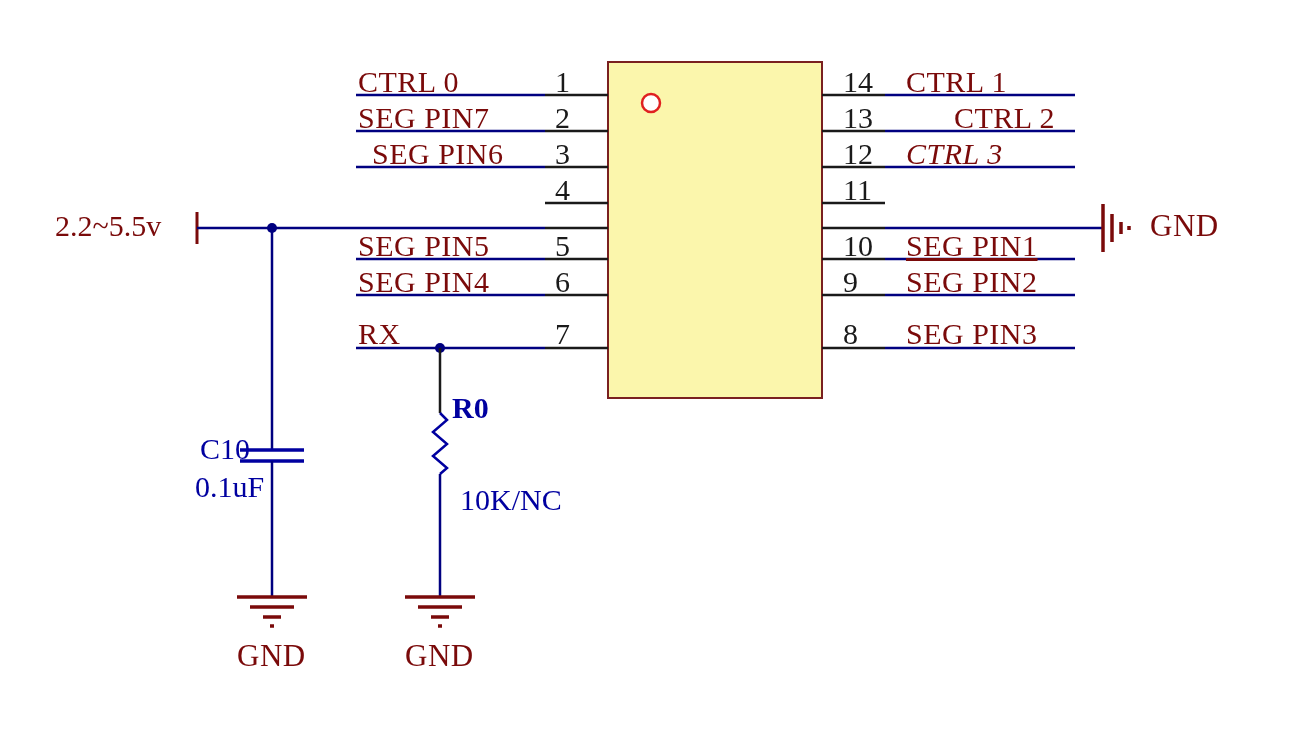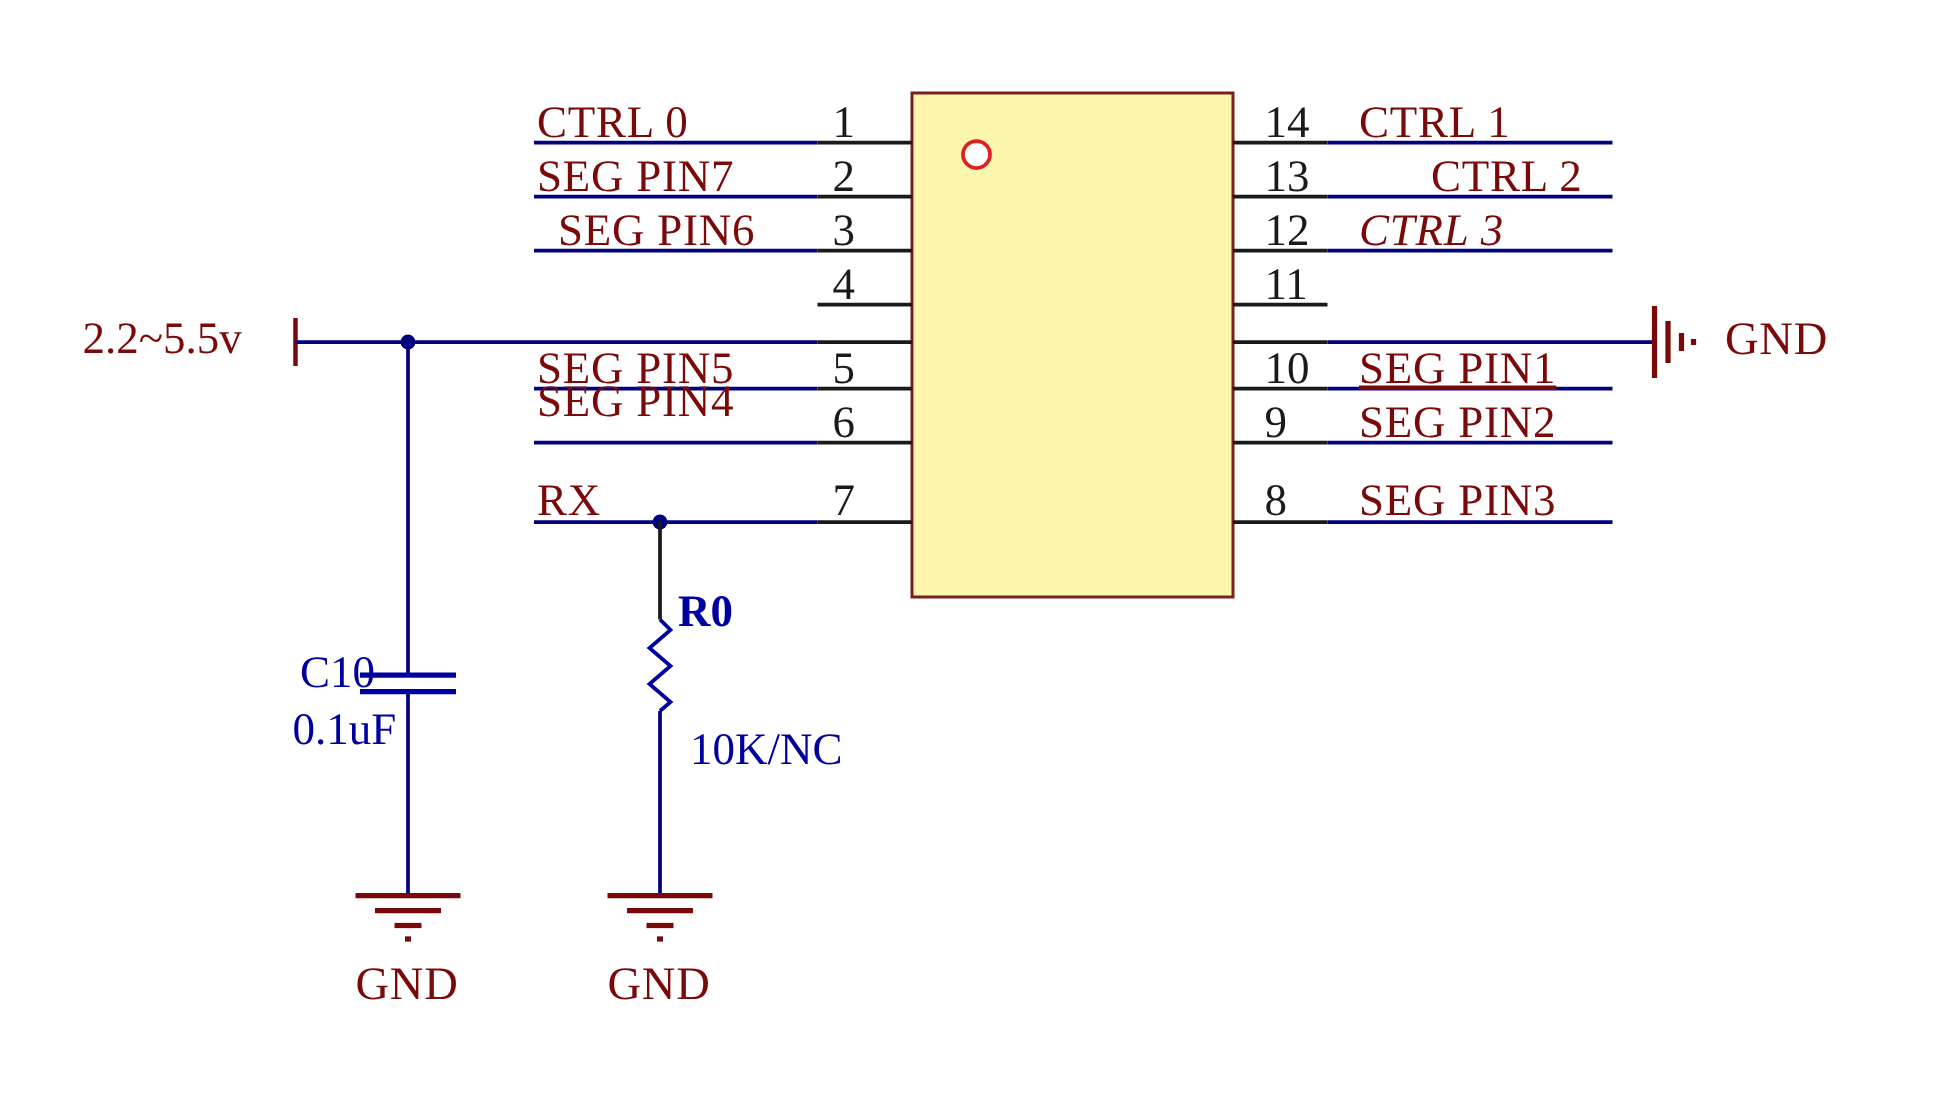--- a/index.html
+++ b/index.html
@@ -108,21 +108,21 @@
       <line x1="1129" y1="226" x2="1129" y2="230"></line>
     </g>
   </svg>
 
   <div class="lbl pwr" style="left:55px;top:214px;">2.2~5.5v</div>
 
   <div class="lbl net" style="left:358px;top:70px;">CTRL 0</div>
   <div class="lbl net" style="left:358px;top:106px;">SEG PIN7</div>
   <div class="lbl net" style="left:337px;top:142px;margin-left:35px;">SEG PIN6</div>
   <div class="lbl net" style="left:358px;top:234px;">SEG PIN5</div>
-  <div class="lbl net" style="left:358px;top:256px;">SEG PIN4</div>
+  <div class="lbl net" style="left:358px;top:270px;">SEG PIN4</div>
   <div class="lbl net" style="left:358px;top:322px;">RX</div>
 
   <div class="lbl num" style="left:555px;top:70px;">1</div>
   <div class="lbl num" style="left:555px;top:106px;">2</div>
   <div class="lbl num" style="left:555px;top:142px;">3</div>
   <div class="lbl num" style="left:555px;top:178px;">4</div>
   <div class="lbl num" style="left:555px;top:234px;">5</div>
   <div class="lbl num" style="left:555px;top:270px;">6</div>
   <div class="lbl num" style="left:555px;top:322px;">7</div>
 

